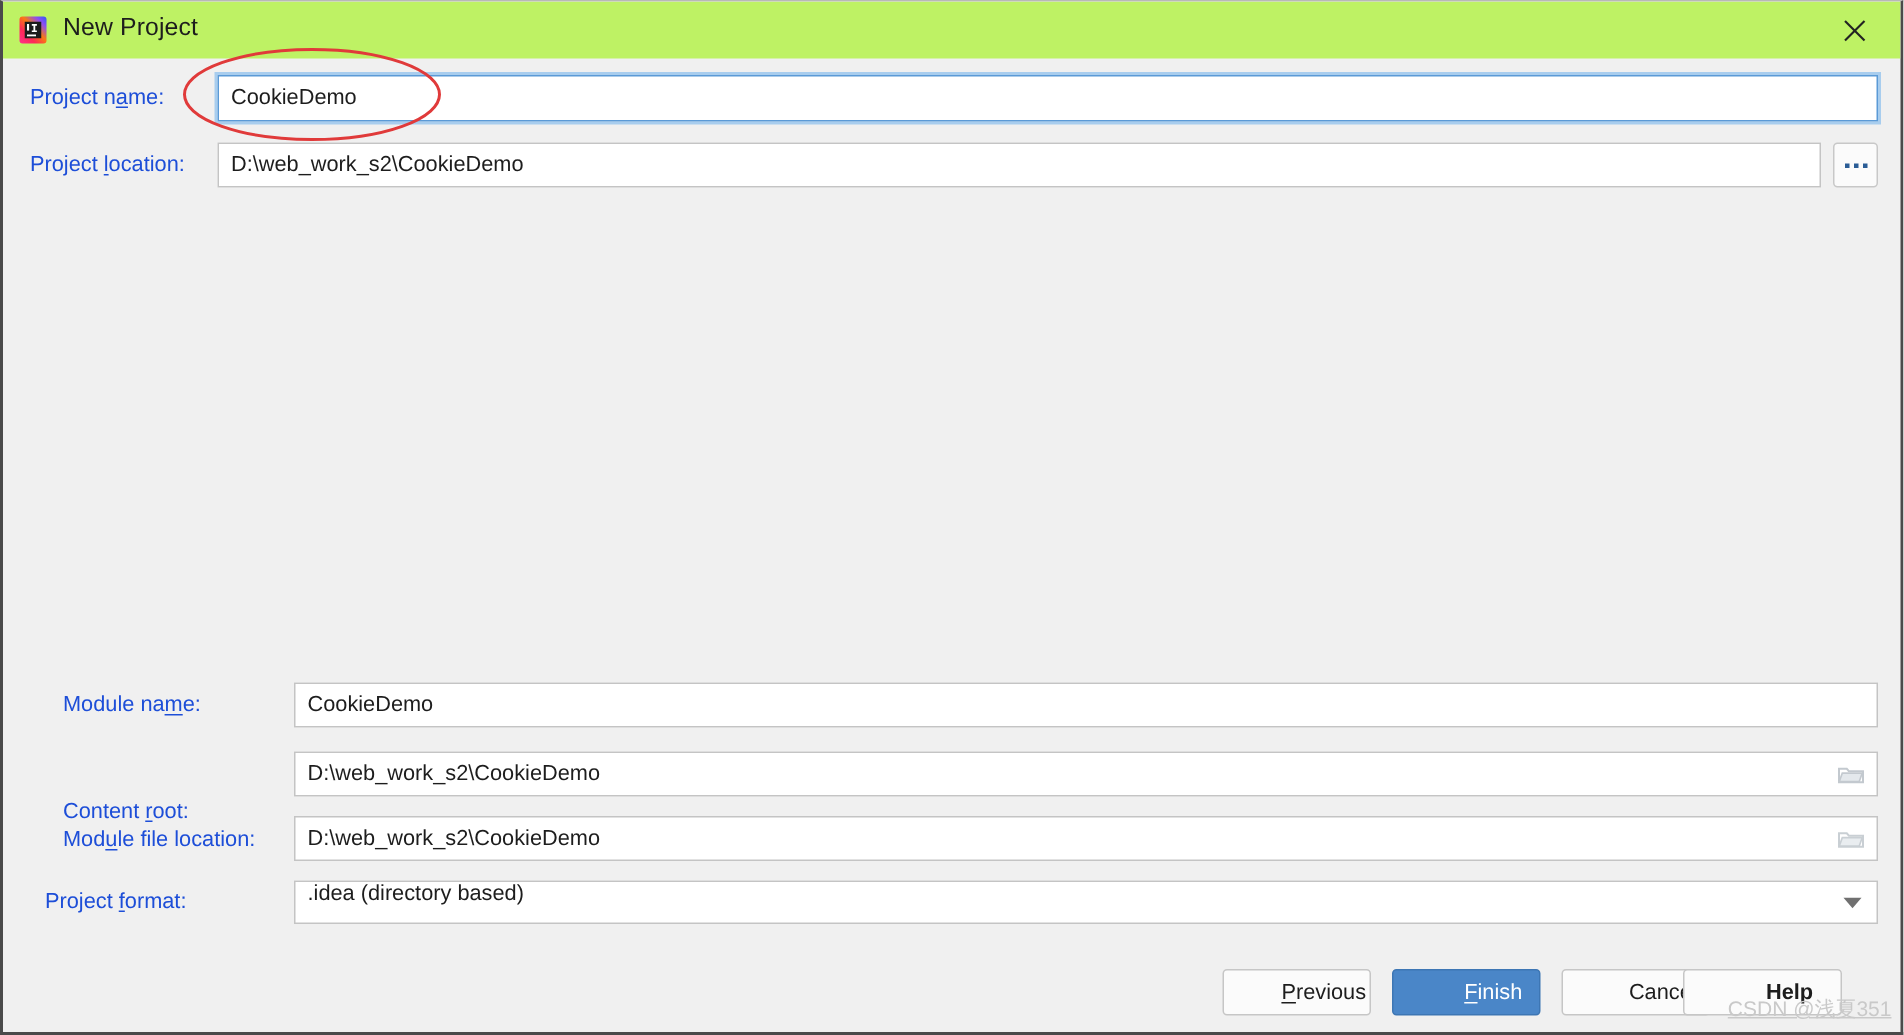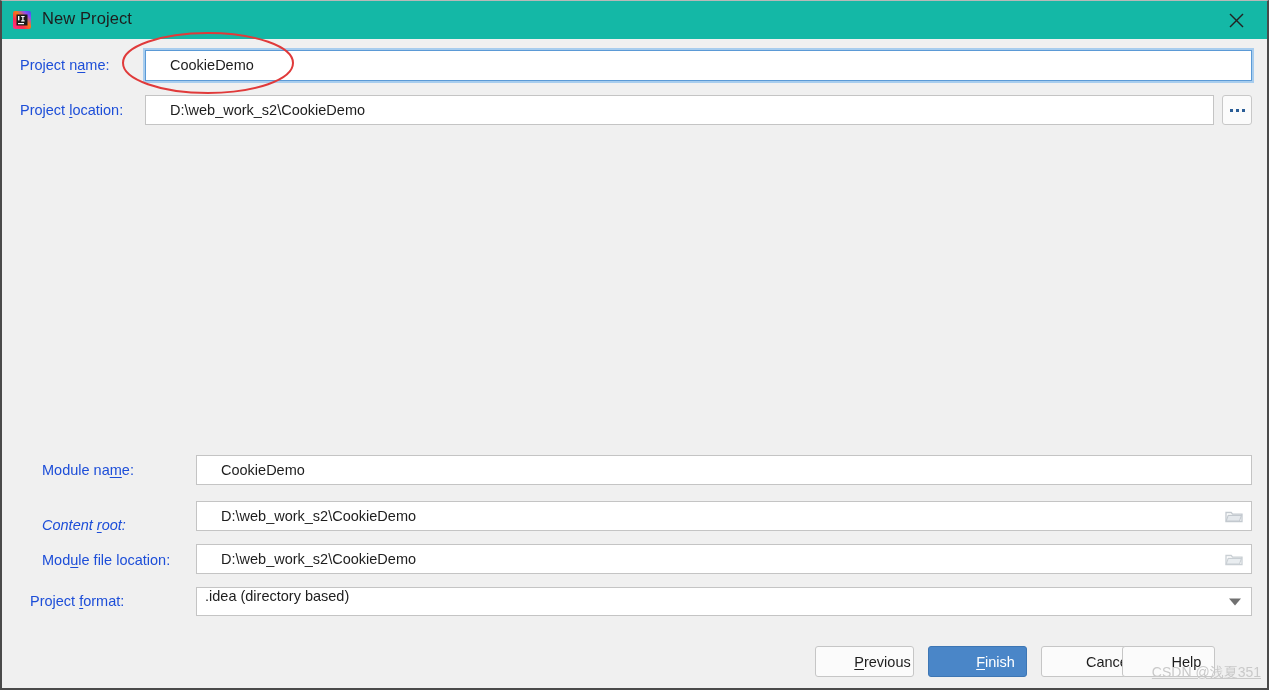--- a/index.html
+++ b/index.html
@@ -24,21 +24,21 @@
   }
 
   
   .titlebar {
     position: absolute;
     left: 0; top: 0;
     width: 100%;
     height: 38px;
     display: flex;
     align-items: center;
-    background: #14b8a6;
+    background: #bef264;
   }
   .app-icon {
     position: absolute;
     left: 10px; top: 9px;
     width: 20px; height: 20px;
   }
   .title-text {
     position: absolute;
     left: 40px; top: 8px;
     font-size: 16.5px;
@@ -68,21 +68,21 @@
 
   .textfield {
     position: absolute;
     box-sizing: border-box;
     background: #ffffff;
     border: 1px solid #c4c4c4;
     display: flex;
     align-items: center;
     font-size: 14.5px;
     color: #1d1d1d;
-    padding: 0 24px;
+    padding: 0 8px;
     cursor: text;
     overflow: hidden;
     white-space: nowrap;
   }
   .textfield.focused {
     border: 1px solid #5b9ad6;
     box-shadow: 0 0 0 2px #a8cdee;
     background: #ffffff;
   }
   .textfield .val { line-height: 1; }
@@ -261,21 +261,21 @@
     <i></i>
     <i></i>
   </div>
 
 
   <span class="row-label" style="left:40px; top:461px;"><span>Module na</span><span class="mn">m</span><span>e:</span></span>
   <div class="textfield" style="left:194px; top:454px; width:1056px; height:30px;">
     <span class="val">CookieDemo</span>
   </div>
 
-  <span class="row-label" style="left:40px; top:516px;font-style:italic;"><span>Content </span><span class="mn">r</span><span>oot:</span></span>
+  <span class="row-label" style="left:40px; top:532px;"><span>Content </span><span class="mn">r</span><span>oot:</span></span>
   <div class="textfield" style="left:194px; top:500px; width:1056px; height:30px;">
     <span class="val">D:\web_work_s2\CookieDemo</span>
     <span class="folder-ico">
       <svg width="18" height="14" viewBox="0 0 18 14">
         <path d="M1 3.5 h5.2 l1.4 1.6 H17 v7.4 H1 z" fill="#ffffff" stroke="#c3c9cf" stroke-width="1.3"></path>
         <path d="M3.2 6.4 H16.5 l-2 5.6 H1.2 z" fill="#e4e8ec" stroke="#c3c9cf" stroke-width="1.1"></path>
       </svg>
     </span>
   </div>
 
@@ -298,21 +298,21 @@
 
   <div class="btn" style="left:813px; top:645px; width:99px;">
     <span><span></span><span class="mn">P</span><span>revious</span></span>
   </div>
   <div class="btn primary" style="left:926px; top:645px; width:99px;text-align:center;">
     <span><span></span><span class="mn">F</span><span>inish</span></span>
   </div>
   <div class="btn" style="left:1039px; top:645px; width:99px;">
     <span><span>Cancel</span><span class="mn"></span><span></span></span>
   </div>
-  <div class="btn" style="left:1120px; top:645px; width:93px;">
+  <div class="btn" style="left:1120px; top:645px; width:106px;font-weight:bold;">
     <span><span>Help</span><span class="mn"></span><span></span></span>
   </div>
 
   <span class="annot">
     <svg width="180" height="66" viewBox="0 0 180 66">
       <ellipse cx="88" cy="32" rx="85" ry="30" fill="none" stroke="#e03a3a" stroke-width="2"></ellipse>
     </svg>
   </span>
 
   <span class="watermark">CSDN @浅夏351</span>

